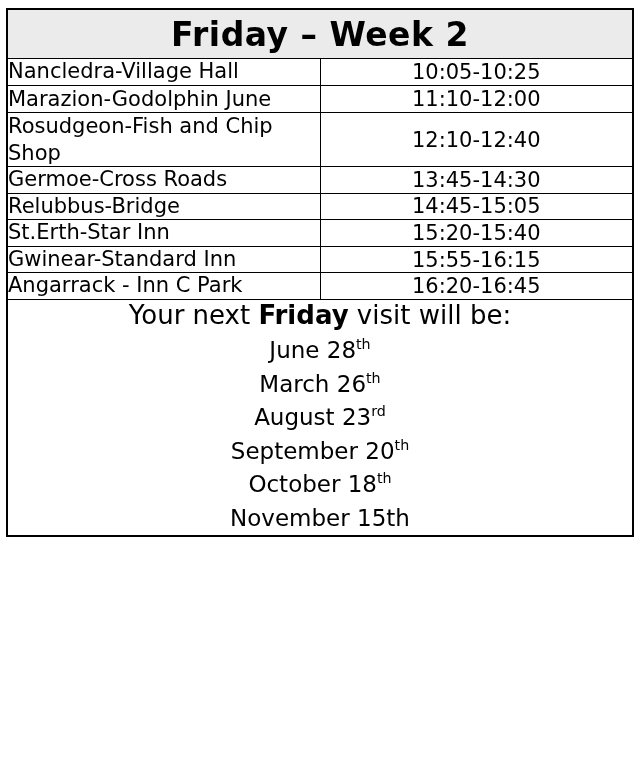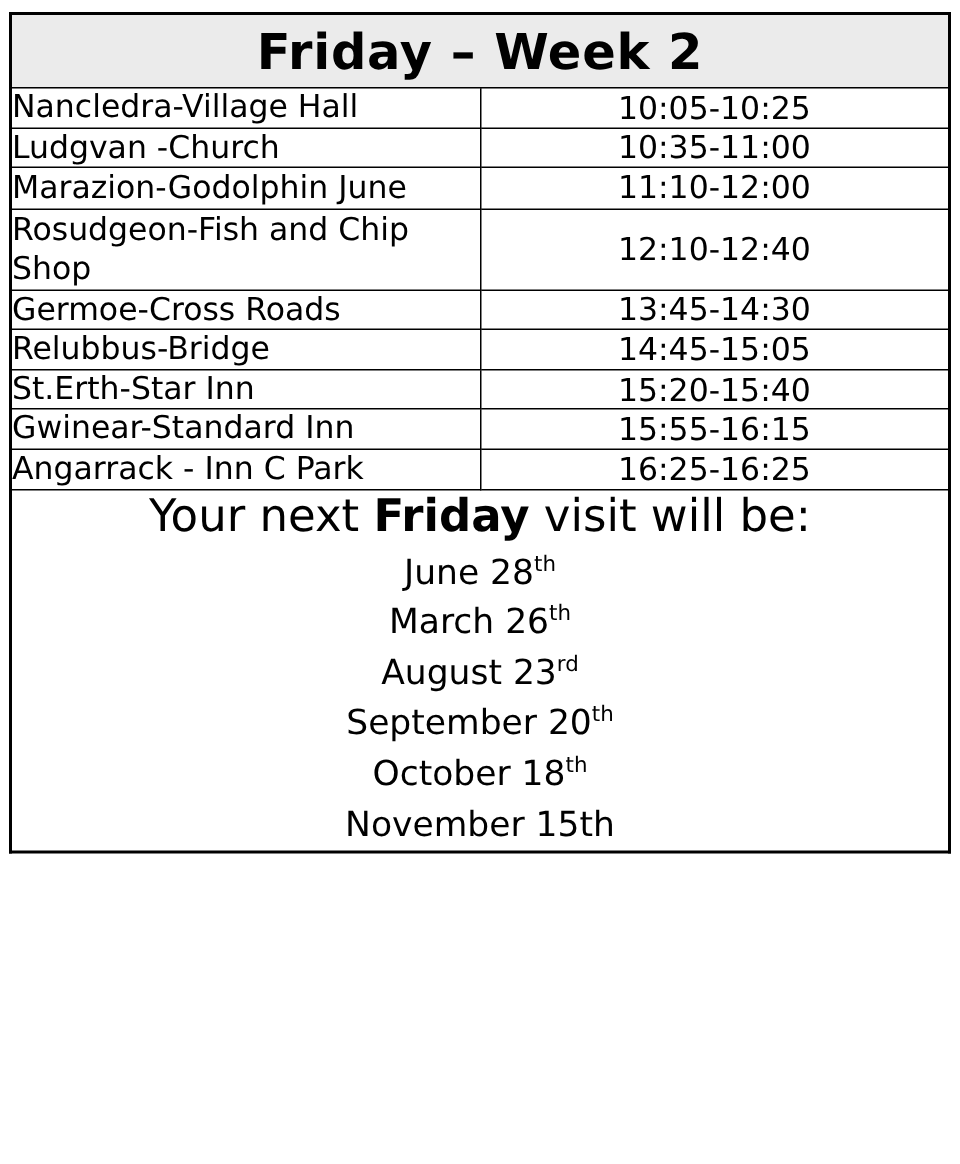--- a/index.html
+++ b/index.html
@@ -58,21 +58,21 @@
   .two-line .stop-cell {
     line-height: 1.26;
   }
   .footer-cell {
     border: 1px solid #000000;
     border-top: 2px solid #000000;
     padding: 18px 10px 16px 10px;
     text-align: center;
   }
   .footer-lead {
-    font-size: 30px;
+    font-size: 26px;
     margin-bottom: 4px;
   }
   .footer-lead b {
     font-weight: bold;
   }
   .footer-date {
     font-size: 23px;
     font-weight: normal;
     line-height: 1.46;
   }
@@ -89,24 +89,20 @@
   <table class="sched-table">
     <tbody>
       <tr>
         <td class="title-cell" colspan="2">Friday – Week 2</td>
       </tr>
 
       <tr>
         <td class="stop-cell">Nancledra-Village Hall</td>
         <td class="time-cell">10:05-10:25</td>
       </tr>
-      <tr>
-        <td class="stop-cell">Ludgvan -Church</td>
-        <td class="time-cell">10:35-11:00</td>
-      </tr>
       <tr class="two-line">
         <td class="stop-cell">Marazion-Godolphin June</td>
         <td class="time-cell">11:10-12:00</td>
       </tr>
       <tr class="two-line">
         <td class="stop-cell">Rosudgeon-Fish and Chip Shop</td>
         <td class="time-cell">12:10-12:40</td>
       </tr>
       <tr>
         <td class="stop-cell">Germoe-Cross Roads</td>
@@ -119,21 +115,21 @@
       <tr>
         <td class="stop-cell">St.Erth-Star Inn</td>
         <td class="time-cell">15:20-15:40</td>
       </tr>
       <tr>
         <td class="stop-cell">Gwinear-Standard Inn</td>
         <td class="time-cell">15:55-16:15</td>
       </tr>
       <tr>
         <td class="stop-cell">Angarrack - Inn C Park</td>
-        <td class="time-cell">16:25-16:25</td>
+        <td class="time-cell">16:20-16:45</td>
       </tr>
 
       <tr>
         <td class="footer-cell" colspan="2">
           <div class="footer-lead">
             <span>Your next </span><b>Friday</b><span> visit will be:</span>
           </div>
           <div class="footer-date">
             <span>June 28</span><sup>th</sup>
           </div>

